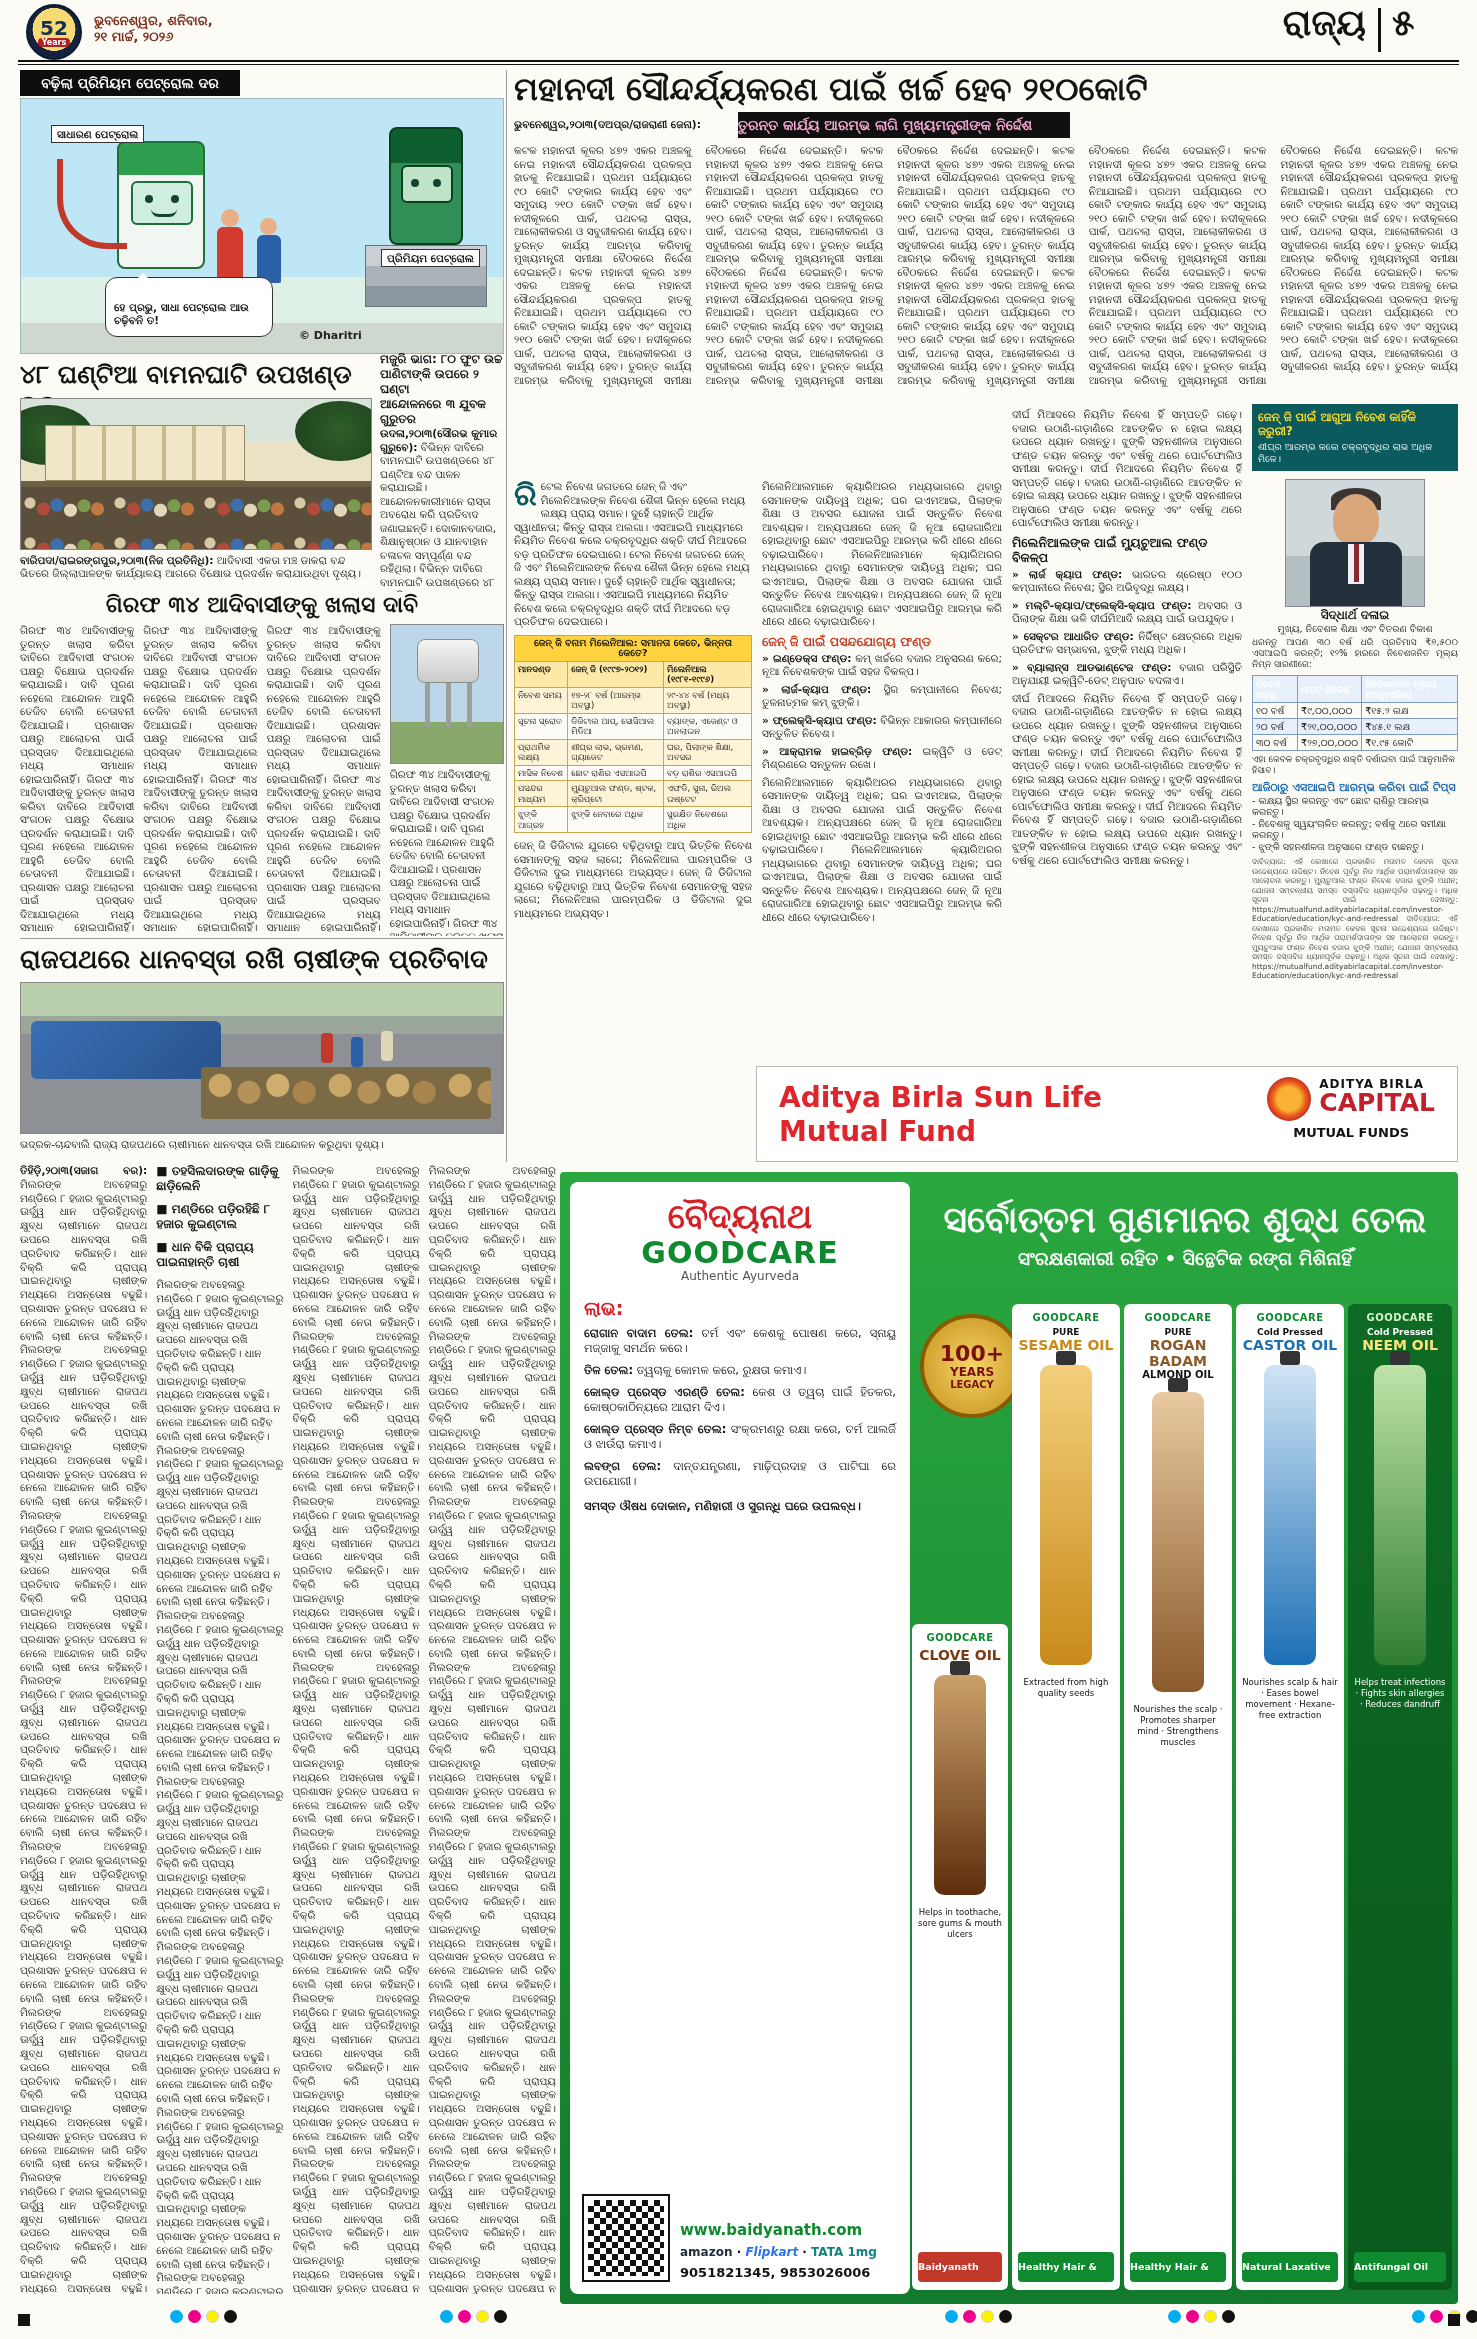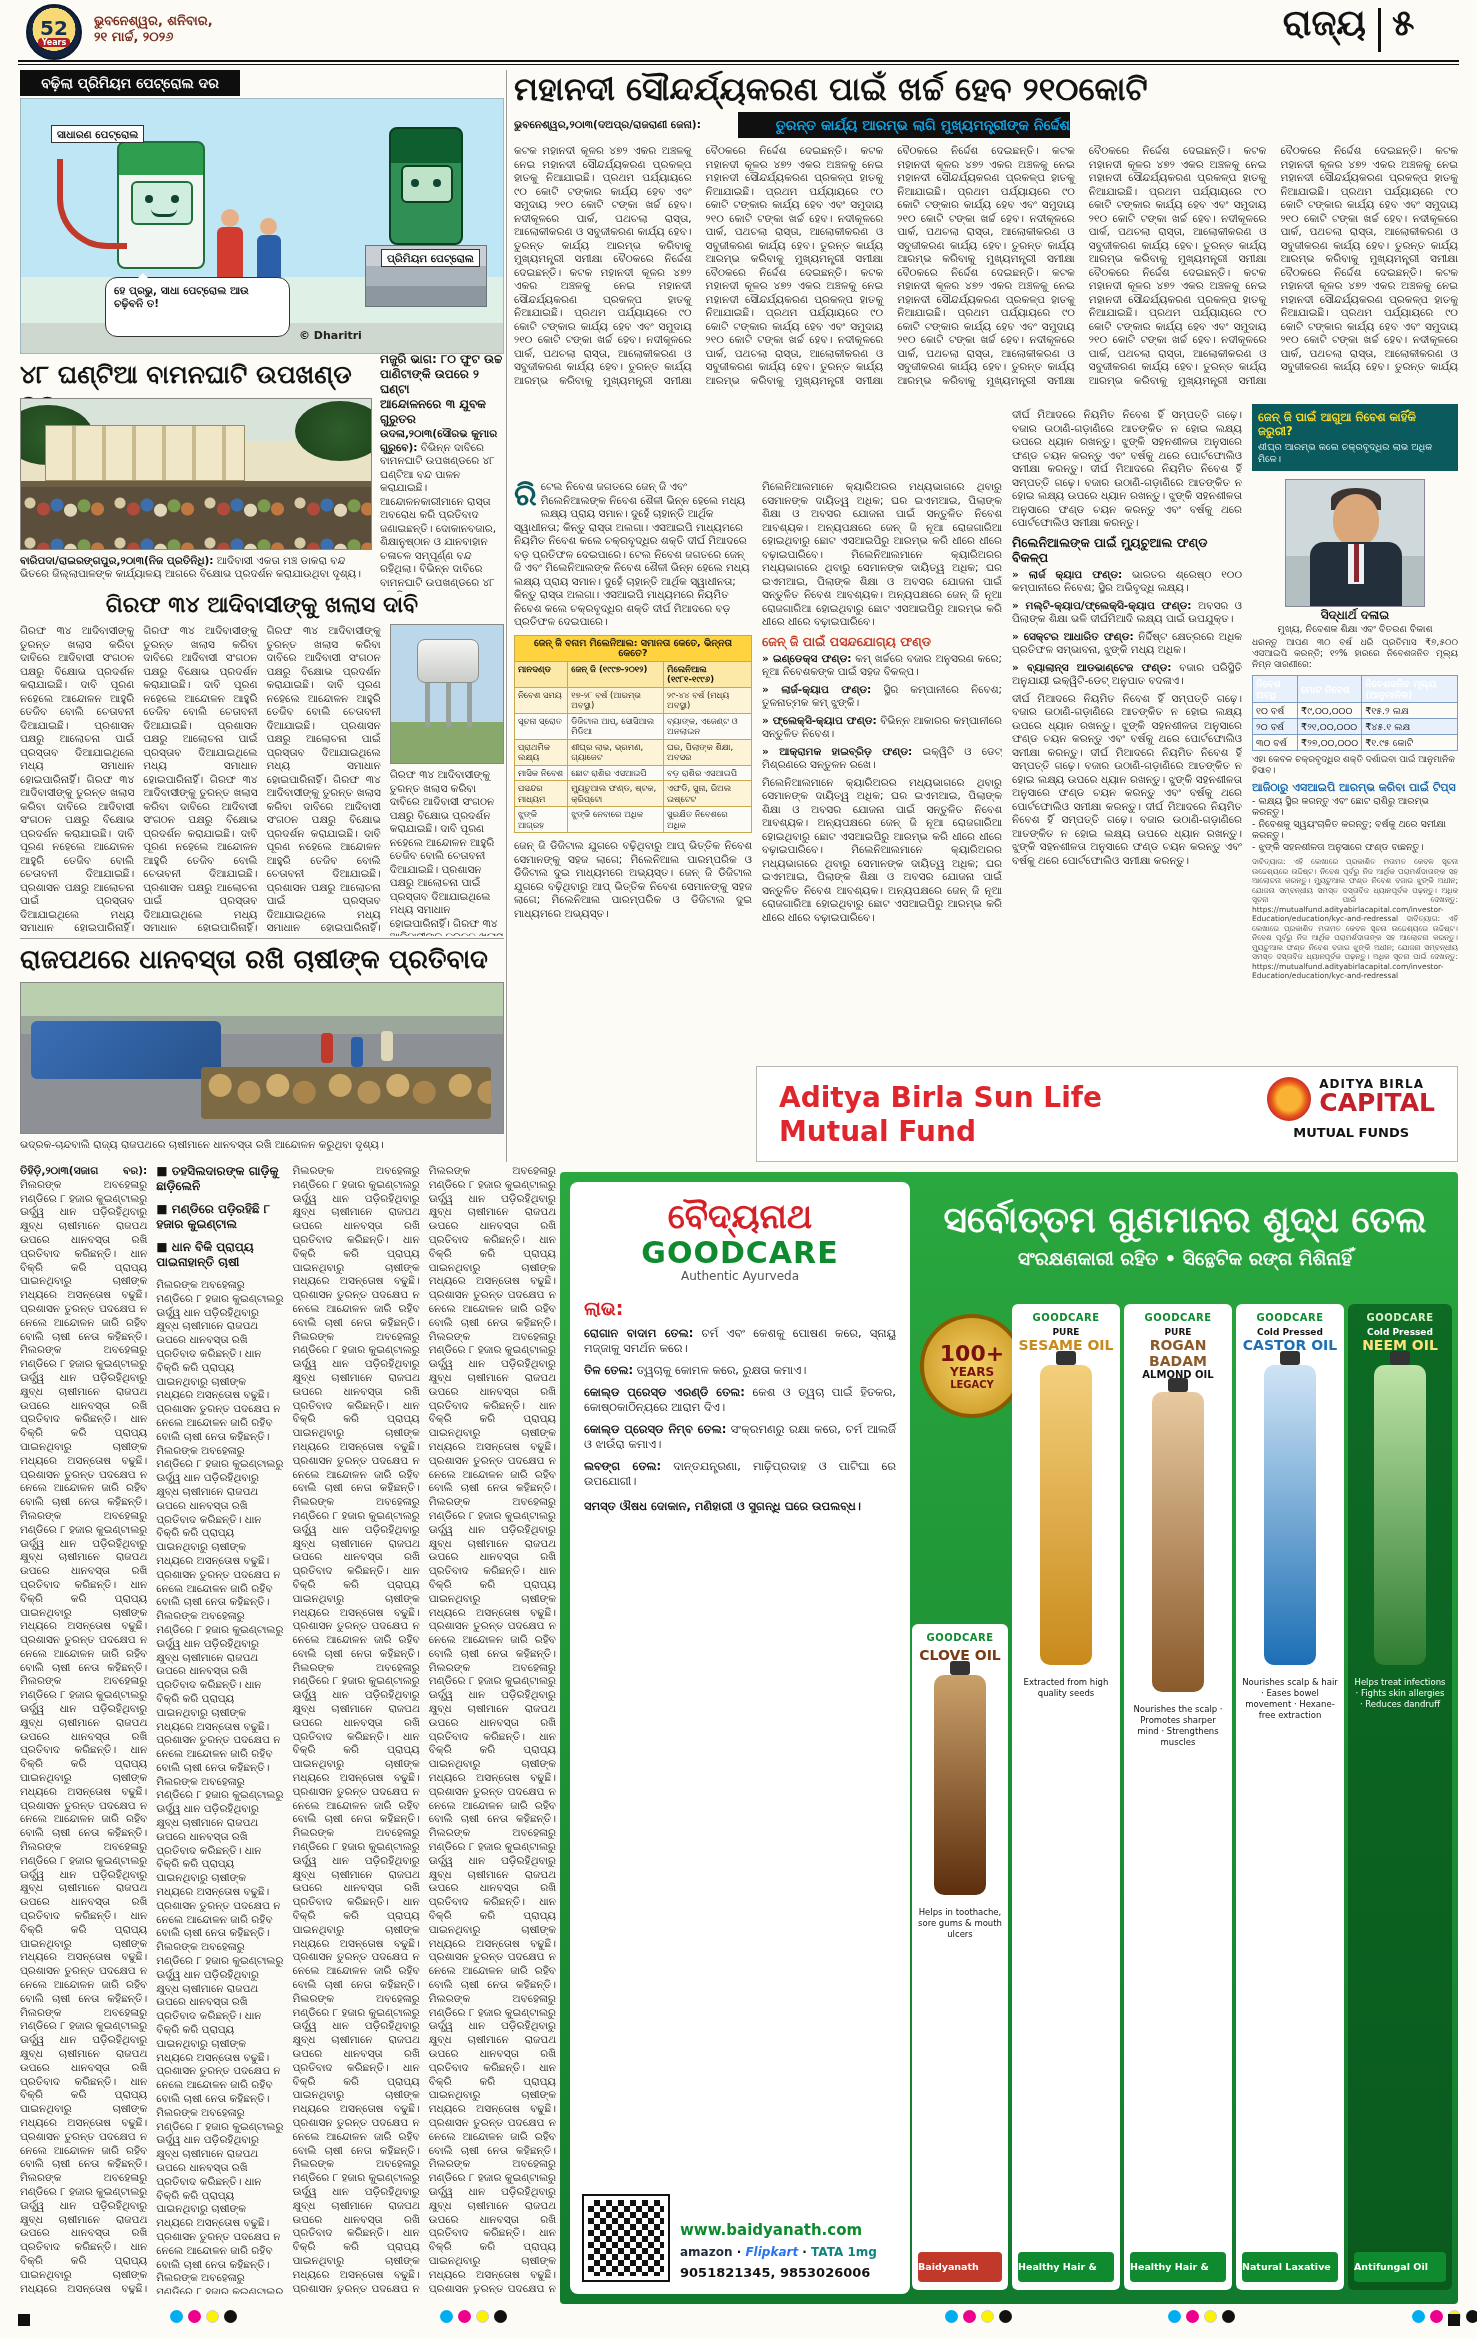--- a/index.html
+++ b/index.html
@@ -36,21 +36,21 @@
   .pumpR .screen{position:absolute;left:10px;top:36px;width:52px;height:38px;background:#bfe3c9;border:2px solid #0a3f20;border-radius:6px}
   .steps{position:absolute;left:344px;top:146px;width:122px;height:62px;background:linear-gradient(180deg,#c9cfd4 0 33%,#aab3ba 33% 66%,#8d979f 66% 100%);border:1px solid #6c757c}
   .hose{position:absolute;left:36px;top:60px;width:70px;height:90px;border:6px solid #c0392b;border-right:none;border-top:none;border-radius:0 0 0 50px}
   .kid1{position:absolute;left:196px;top:128px;width:26px;height:56px;background:#d23c2f;border-radius:6px 6px 2px 2px}
   .kid1:before{content:"";position:absolute;left:4px;top:-18px;width:18px;height:18px;border-radius:50%;background:#e8b087}
   .kid2{position:absolute;left:236px;top:136px;width:24px;height:48px;background:#2b5fa8;border-radius:6px 6px 2px 2px}
   .kid2:before{content:"";position:absolute;left:3px;top:-17px;width:17px;height:17px;border-radius:50%;background:#e8b087}
   .plabel{position:absolute;background:#fff;border:1px solid #333;font-size:10.5px;font-weight:bold;padding:2px 5px;line-height:12px}
   .plabel1{left:30px;top:26px}
   .plabel2{left:360px;top:150px}
-  .bubble{position:absolute;left:84px;top:178px;width:185px;height:60px;background:#fff;border:1.5px solid #333;border-radius:12px;font-size:10.5px;font-weight:bold;line-height:13px;padding:6px 8px}
+  .bubble{position:absolute;left:84px;top:178px;width:168px;height:60px;background:#fff;border:1.5px solid #333;border-radius:12px;font-size:10.5px;font-weight:bold;line-height:13px;padding:23px 8px}
   .bubble:after{content:"";position:absolute;left:30px;top:-12px;border:7px solid transparent;border-bottom-color:#fff}
   .credit{position:absolute;left:278px;top:230px;font-size:11px;font-weight:bold;color:#222}
 
   
   .bandh-hl{left:20px;top:360px;width:354px;font-size:25px;font-weight:bold;line-height:30px}
   .bandh-side{left:380px;top:352px;width:124px;height:240px;font-size:10.5px;line-height:13.5px}
   .lead12{font-size:12px;line-height:15px;font-weight:bold}
   .byline{font-weight:bold;font-size:10.5px}
   .photo1{left:20px;top:398px;width:352px;height:152px;border:1px solid #888;background:linear-gradient(180deg,#d8e4da 0 28%,#e9e2c4 28% 55%,#6d5f46 55% 62%,#4a4434 62% 100%);overflow:hidden}
   .photo1 .bldg{position:absolute;left:24px;top:26px;width:200px;height:56px;background:repeating-linear-gradient(90deg,#efe7c8 0 26px,#c9b98f 26px 30px);border:1px solid #9a8a5e}
@@ -71,21 +71,21 @@
   .photo2 .p{position:absolute;width:12px;height:30px;border-radius:4px}
   .cap2{left:20px;top:1138px;width:484px}
   .pro-body{left:20px;top:1164px;width:536px;height:1130px;display:flex;gap:9px}
   .pro-body .col{flex:1;font-size:10.5px;line-height:13.8px;overflow:hidden}
   .bullets div{font-size:12px;line-height:15px;font-weight:bold;margin-bottom:8px}
   .bullets div:before{content:"■ "}
 
   
   .mah-hl{left:514px;top:70px;width:944px;font-size:32px;font-weight:bold}
   .mah-by{left:514px;top:118px;font-size:10.5px;font-weight:bold}
-  .mah-sub{left:738px;top:112px;width:332px;height:26px;background:#101010;color:#0ea5e9;font-size:14px;font-weight:bold;line-height:26px;text-align:right}
+  .mah-sub{left:738px;top:112px;width:332px;height:26px;background:#101010;color:#f9a8d4;font-size:14px;font-weight:bold;line-height:26px;text-align:left}
   .mah-body{left:514px;top:144px;width:944px;height:254px;column-count:5;column-gap:14px;font-size:10.5px;line-height:13.5px;overflow:hidden}
 
   
   .genz{left:514px;top:404px;width:944px;height:658px;overflow:hidden}
   .gz-hbox{position:absolute;left:0;top:0;width:500px;height:68px;background:#0b5a5e;color:#fff;padding:6px 10px;font-size:23px;font-weight:bold;line-height:29px}
   .yel{color:#ffdf2b}
   .gz-col{position:absolute;font-size:10.5px;line-height:13.5px;overflow:hidden}
   .gz-c1{left:0;top:76px;width:238px;height:582px}
   .gz-c2{left:248px;top:76px;width:240px;height:582px}
   .gz-c3{left:498px;top:4px;width:230px;height:654px}

